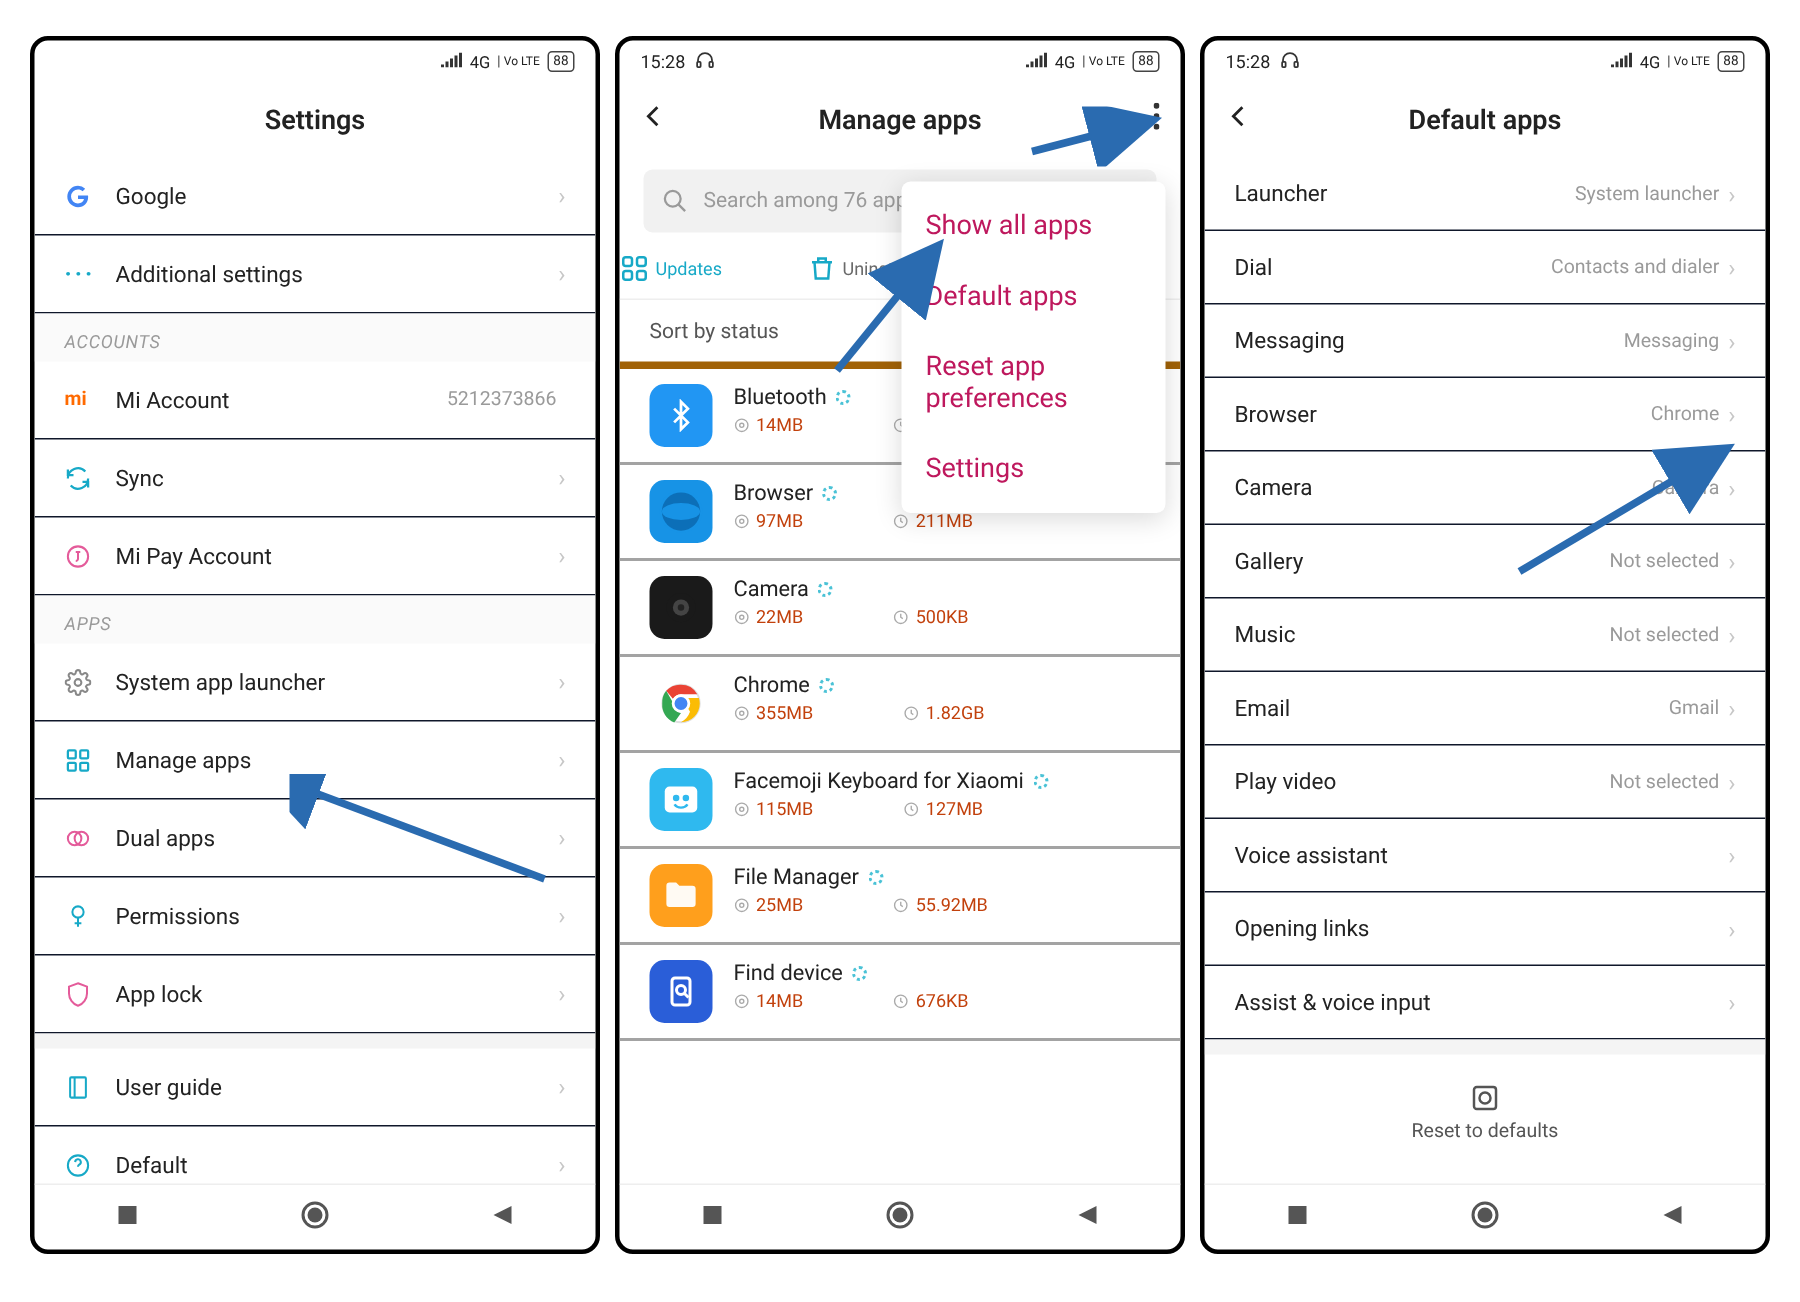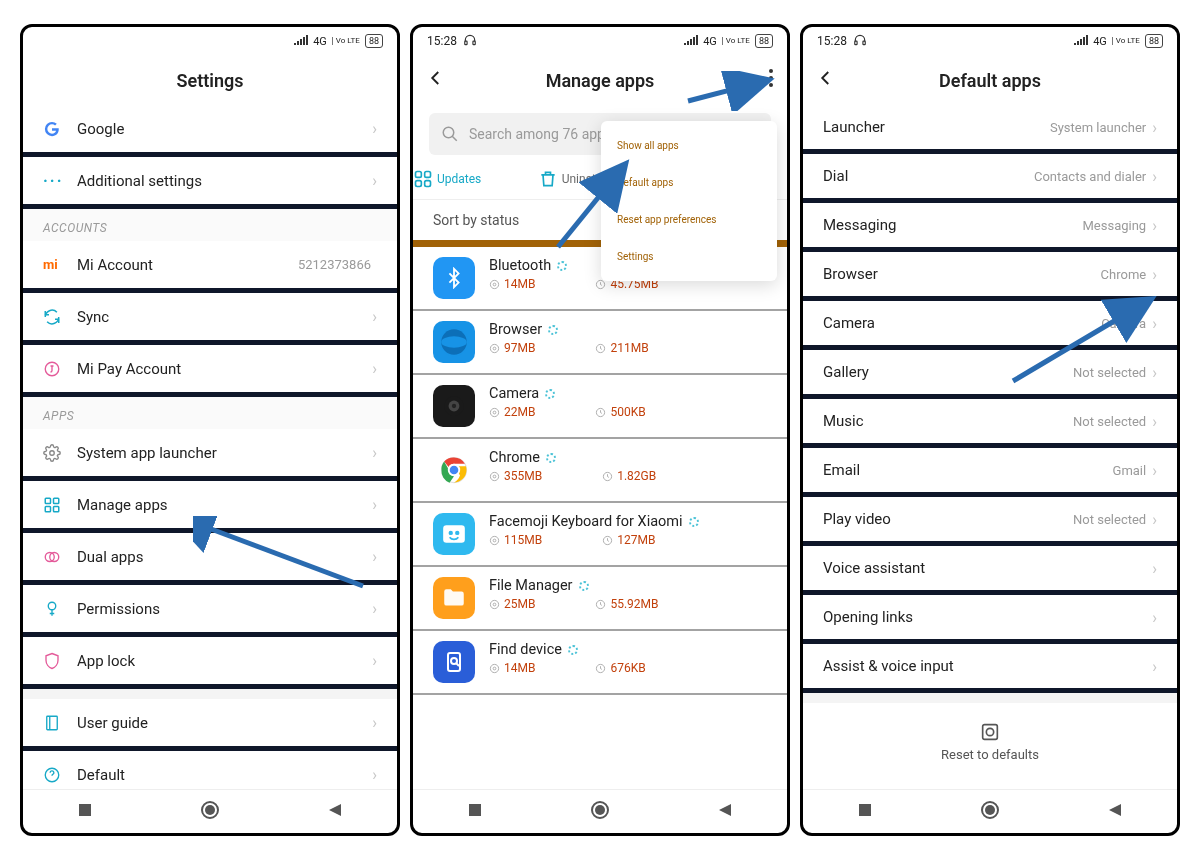--- a/index.html
+++ b/index.html
@@ -38,49 +38,49 @@
     display:flex; align-items:center; justify-content:center;
     position: relative;
     font-size: 18px; font-weight:600; color:#222;
   }
   .back-btn { position:absolute; left:14px; top:50%; transform:translateY(-50%); cursor:pointer;}
   .more-btn { position:absolute; right:14px; top:50%; transform:translateY(-50%); cursor:pointer;}
   .content { flex:1; overflow:hidden; }
   .section-header { font-size:12px; color:#9a9a9a; letter-spacing:0.5px; padding:12px 20px 6px; background:#fafafa;font-style:italic;}
   .row {
     display:flex; align-items:center; padding:0 20px; height:52px;
-    border-bottom:5px solid #0f172a; cursor:pointer;
+    border-bottom:1px solid #0f172a; cursor:pointer;
   }
   .row .icon-slot { width:34px; display:flex; align-items:center; justify-content:flex-start;}
   .row .label { flex:1; font-size:15px; color:#222;}
   .row .value { font-size:13px; color:#9a9a9a; margin-right:6px;}
   .chevron { color:#c7c7c7; }
   .gap { height:10px; background:#f4f4f4;}
   
   .searchbox {
     margin:8px 16px; background:#f1f1f1; border-radius:6px; height:42px;
     display:flex; align-items:center; padding:0 12px; color:#9a9a9a; font-size:14px;
   }
   .searchbox svg { margin-right:10px;}
   .tabs { display:flex; border-bottom:1px solid #eee; padding: 6px 0 10px;}
   .tab { flex:1; display:flex; flex-direction:row; align-items:center; font-size:12px; color:#6a6a6a; cursor:pointer; gap:4px;}
   .tab.active { color:#17a9c7;}
-  .sortrow { display:flex; align-items:center; justify-content:space-between; padding:12px 20px; font-size:14px; color:#555; border-bottom:7px solid #a16207;}
+  .sortrow { display:flex; align-items:center; justify-content:space-between; padding:12px 20px; font-size:14px; color:#555; border-bottom:5px solid #a16207;}
   .app-row { display:flex; align-items:flex-start; padding:10px 20px; border-bottom:2px solid #a3a3a3; cursor:pointer;}
   .app-icon { width:42px; height:42px; border-radius:10px; margin-right:14px; display:flex; align-items:center; justify-content:center; font-size:20px; color:#fff; flex-shrink:0;}
   .app-main { flex:1; }
   .app-name { font-size:14.5px; color:#222; display:flex; align-items:center; gap:6px;}
   .app-sub { display:flex; gap:60px; margin-top:3px; font-size:12px; color:#c2410c;}
   .app-sub span { display:flex; align-items:center; gap:4px;}
   .popup {
     position:absolute; top:94px; right:10px; width:176px; background:#fff;
     box-shadow: 0 4px 18px rgba(0,0,0,0.15); border-radius:6px; z-index:5;
     padding:6px 0;
   }
-  .popup-item { padding:13px 16px; font-size:10px; color:#a16207; cursor:pointer;}
+  .popup-item { padding:13px 16px; font-size:18px; color:#be185d; cursor:pointer;}
   .navbar { height:44px; display:flex; align-items:center; justify-content:space-around; border-top:1px solid #eee;}
   .arrow {
     position:absolute; z-index:10; pointer-events:none;
   }
   .reset-box { display:flex; flex-direction:column; align-items:center; padding:18px 0; font-size:13px; color:#555; border-top:10px solid #f4f4f4;}
   .spinner { width:10px; height:10px; border:2px dotted #4ac2d6; border-radius:50%; display:inline-block;}
   .battery { border:1px solid #444; border-radius:3px; padding:0 3px; font-size:9px; line-height:12px;}
 </style>
 </head>
 <body>

